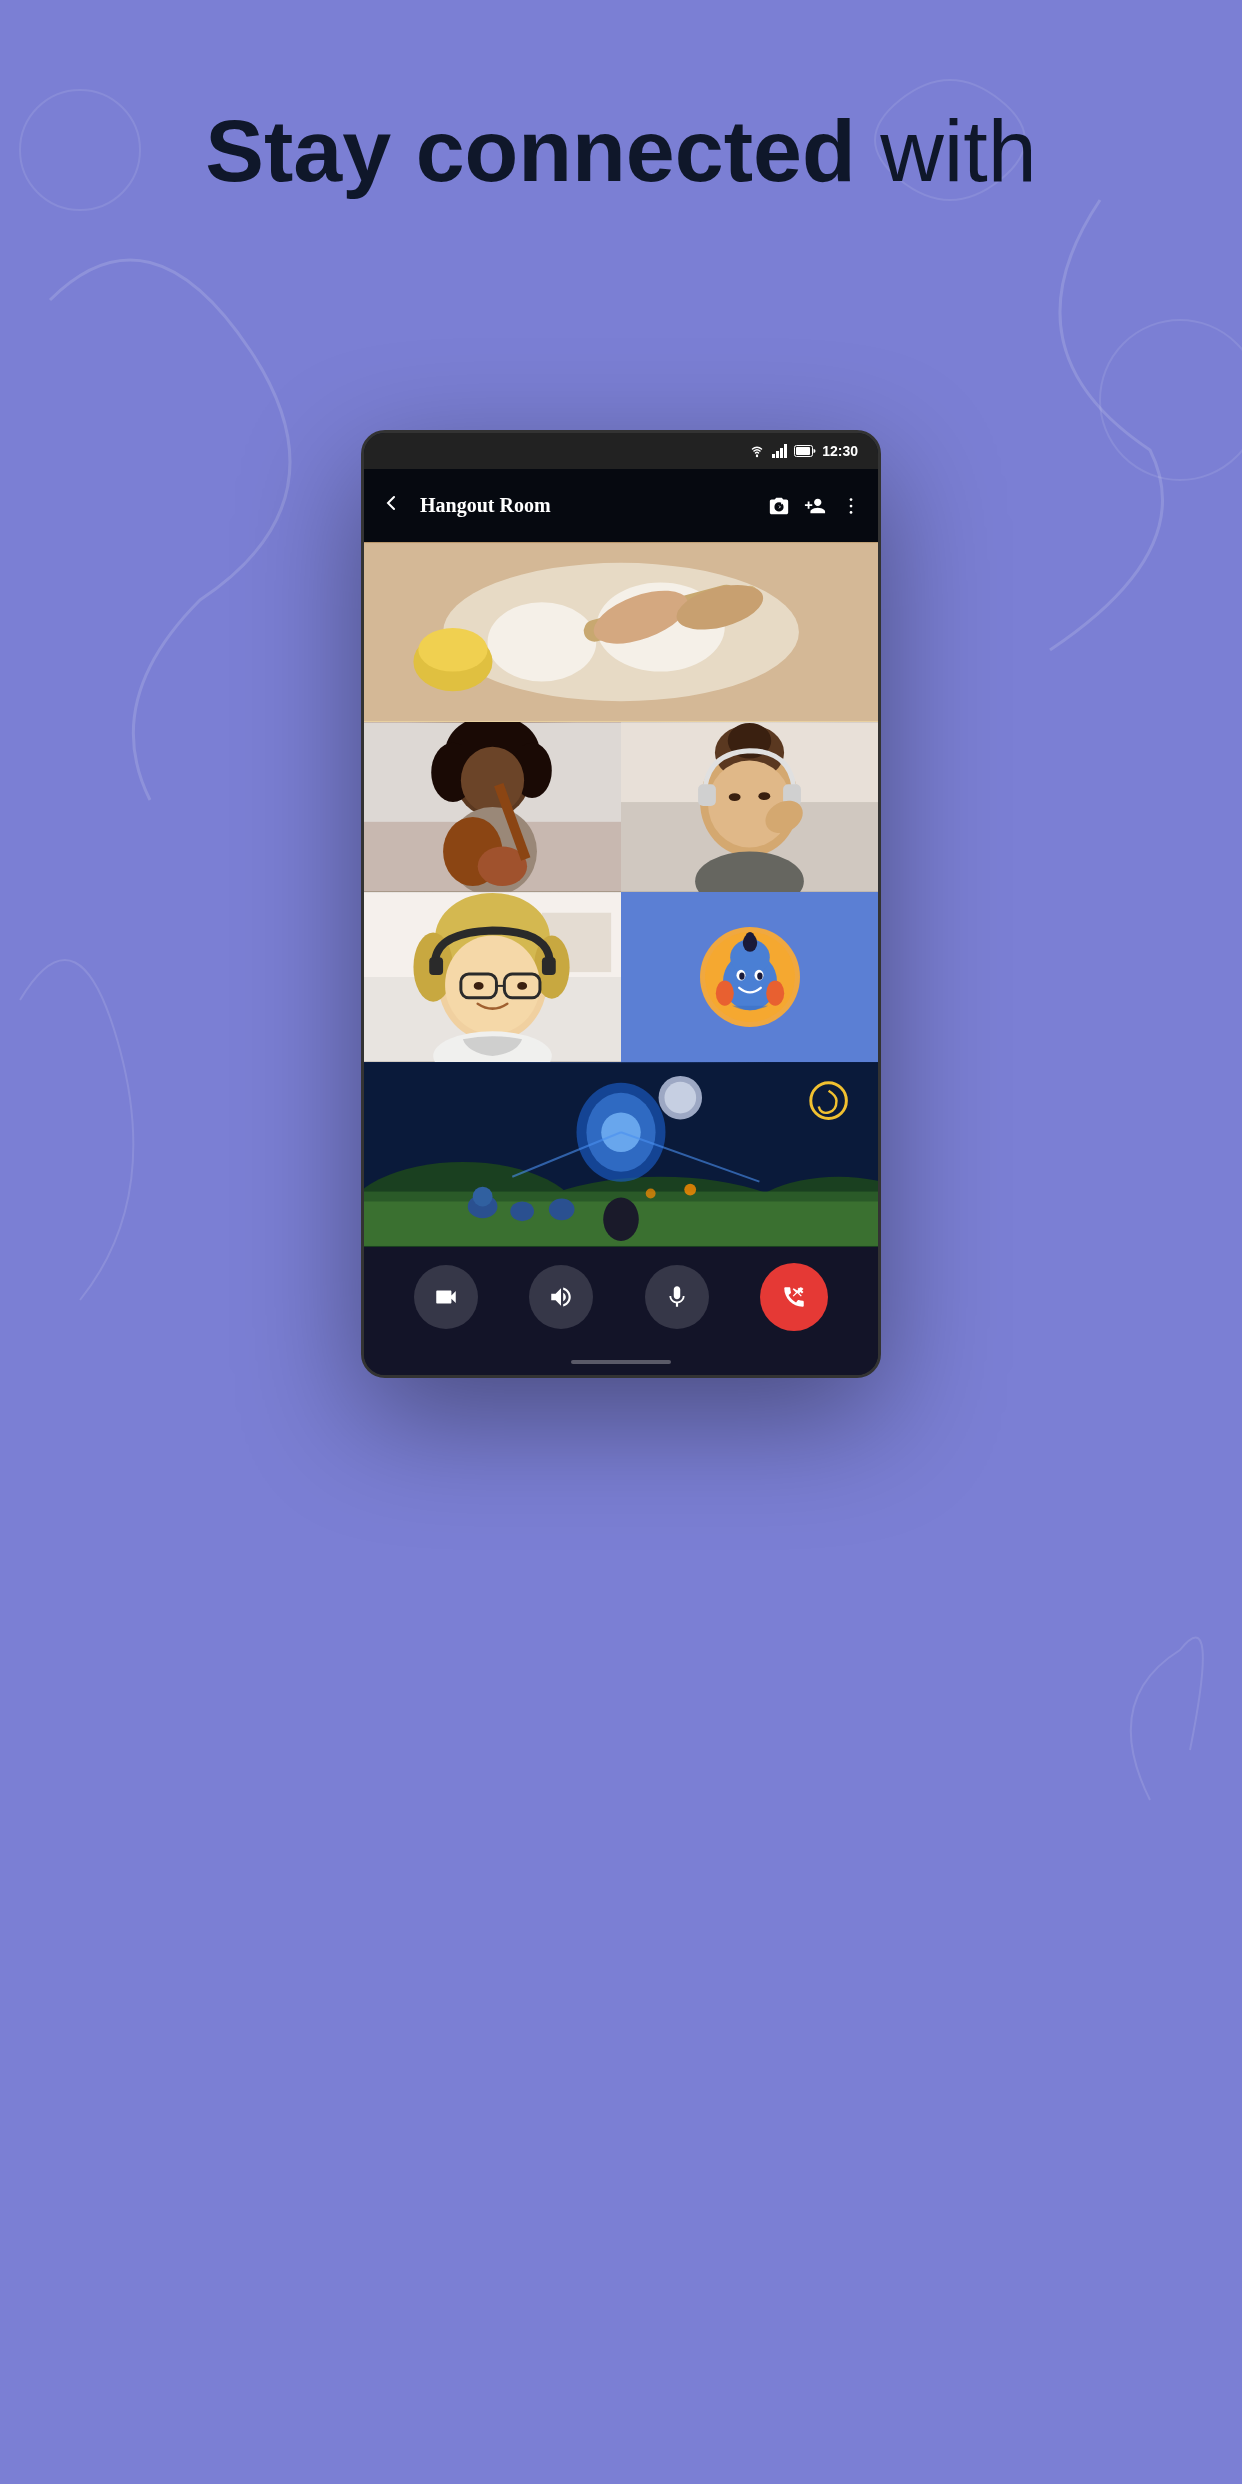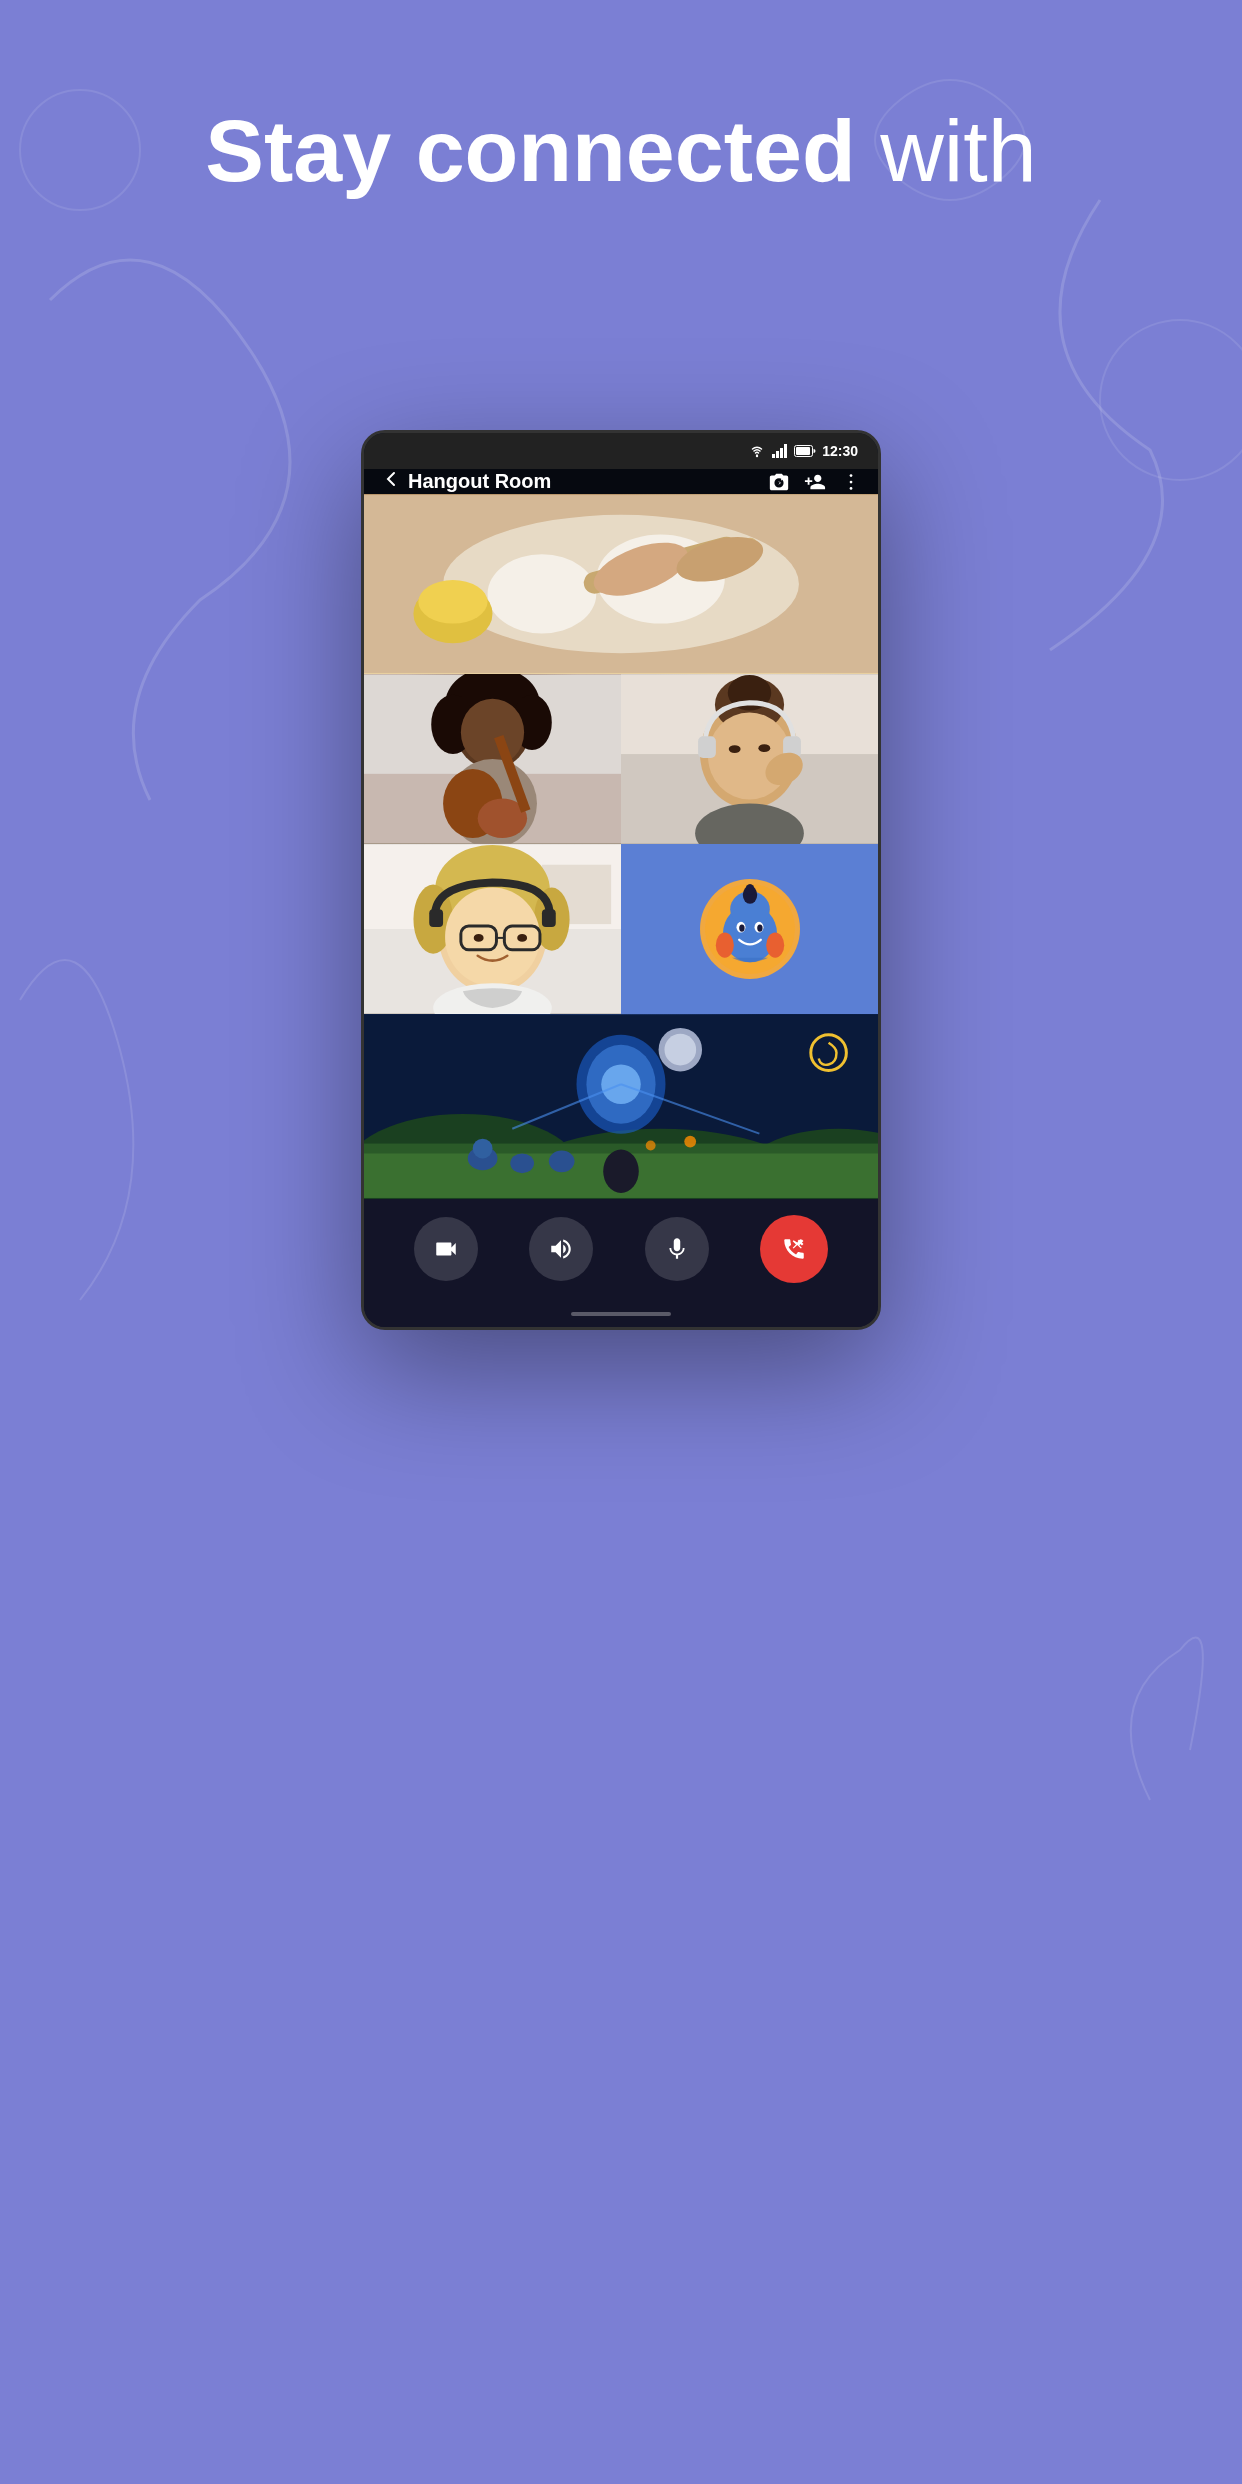--- a/index.html
+++ b/index.html
@@ -12,21 +12,21 @@
       position: relative;
       overflow: hidden;
     }
 
     
     .hero-text {
       position: absolute;
       top: 100px;
       left: 0; right: 0;
       text-align: center;
-      color: #ffffff;
+      color: #0f172a;
       padding: 0 80px;
     }
 
     .hero-text h1 {
       font-size: 88px;
       line-height: 1.15;
       font-weight: 400;
     }
 
     .hero-text h1 strong {
@@ -72,22 +72,23 @@
       color: white;
       font-size: 14px;
       font-weight: 600;
     }
 
     
     .app-header {
       background: rgba(0,0,0,0.6);
       display: flex;
       align-items: center;
-      padding: 0 16px;
-      gap: 8px;
+      padding: 24px 16px;
+      gap: 20px;
+      font-family: Liberation Serif, serif;
     }
 
     .header-back {
       color: white;
       font-size: 20px;
       font-weight: bold;
     }
 
     .header-title {
       color: white;

